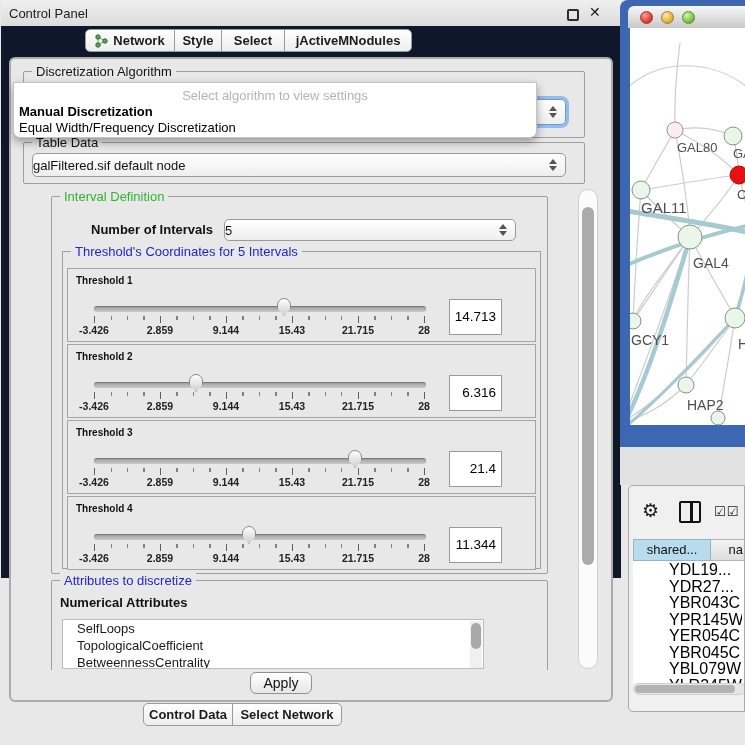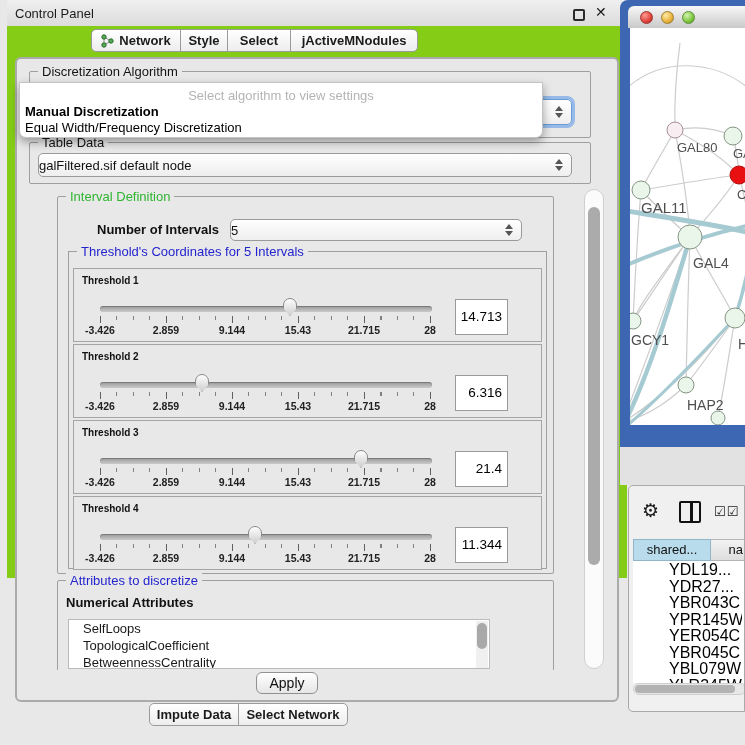--- a/index.html
+++ b/index.html
@@ -1,21 +1,21 @@
 <!DOCTYPE html>
 <html><head>
 <meta charset="utf-8">
 <style>
   * { margin:0; padding:0; box-sizing:border-box; }
   html,body { width:745px; height:745px; }
   body { font-family:"Liberation Sans","DejaVu Sans",sans-serif; background:#e8e8e8; position:relative; overflow:hidden; }
   .abs { position:absolute; }
 
   
-  #left-window { left:7px; top:0; width:620px; height:578px; background:#84cc16; }
+  #left-window { left:1px; top:0; width:620px; height:578px; background:#0f172a; }
   #cp-titlebar { left:0; top:0; width:620px; height:26px; background:linear-gradient(#efefef,#dcdcdc); }
   #cp-title { left:8px; top:6px; font-size:13px; color:#1c1c1c; }
   .winbtn { top:9px; width:12px; height:12px; cursor:default; }
   #float-btn { left:566px; border:2px solid #2b2b2b; border-radius:2px; background:transparent; }
   #close-btn { left:588px; top:4px; width:16px; height:18px; font-size:14px; font-weight:bold; color:#1b1b1b; }
 
   
   .seg-bar { display:flex; height:23px; }
   .seg { border:1px solid #9a9a9a; margin-left:-1px; background:linear-gradient(#ffffff,#ededed);
          color:#1b1b1b; font-size:13px; font-weight:bold; display:flex; align-items:center; justify-content:center;
@@ -282,21 +282,21 @@
   </div>
 
   <div id="algo-popup" class="abs">
     <span id="popup-placeholder">Select algorithm to view settings</span>
     <span class="popup-item" id="popup-item-0">Manual Discretization</span>
     <span class="popup-item" id="popup-item-1">Equal Width/Frequency Discretization</span>
   </div>
 
   <div id="bottom-tabs" class="abs seg-bar">
     <div class="seg first" style="width:90px">
-        <span>Impute Data</span>
+        <span>Control Data</span>
       </div>
     <div class="seg last" style="width:110px">
         <span>Select Network</span>
       </div>
   </div>
 </div>
 
 <div id="net-window" class="abs">
   <div id="net-titlebar" class="abs">
     <span class="light" id="light-red"></span>

